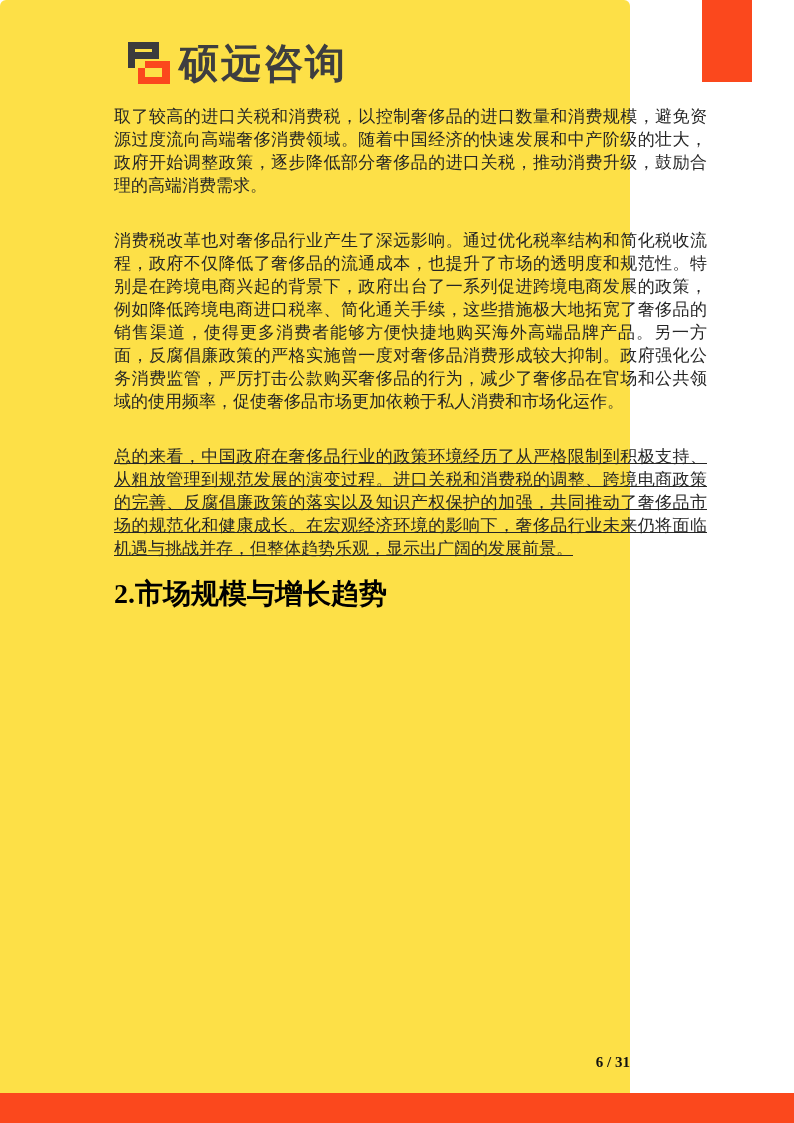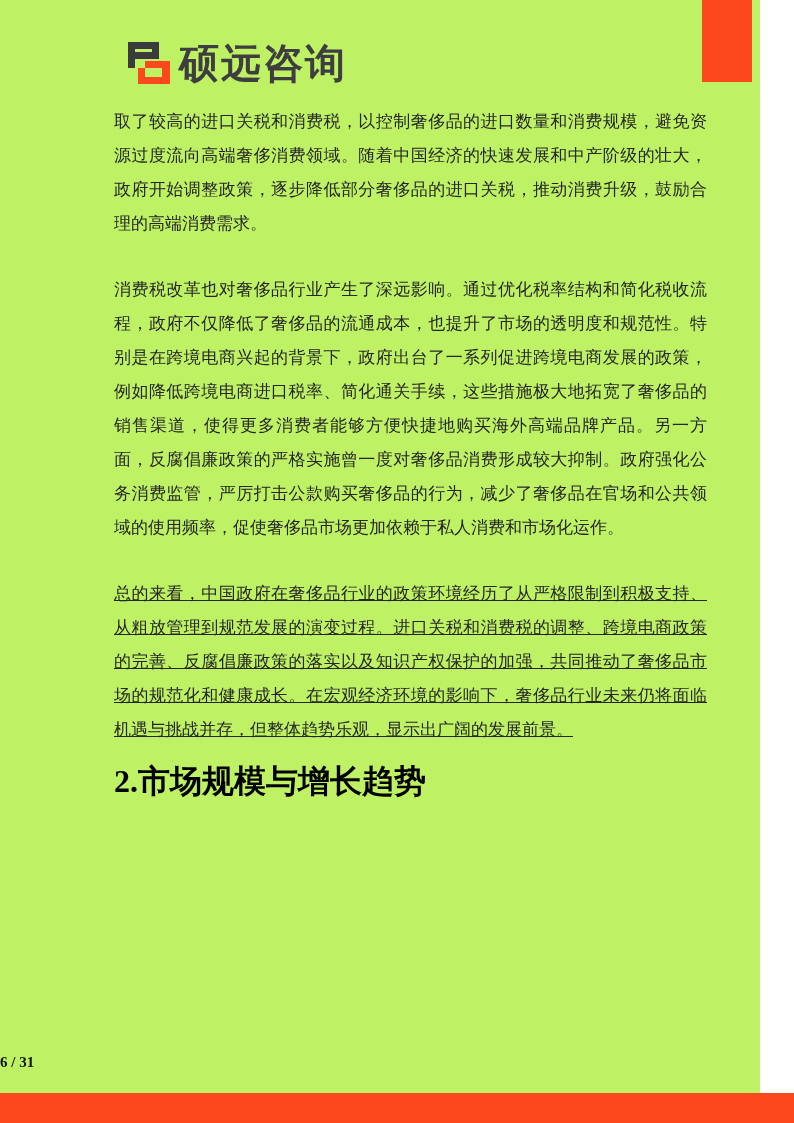--- a/index.html
+++ b/index.html
@@ -5,22 +5,23 @@
   html,body{margin:0;padding:0;}
   body{
     width:794px;height:1123px;
     background:#ffffff;
     font-family:"Liberation Sans","DejaVu Sans",sans-serif;
     position:relative;
     overflow:hidden;
   }
   .page{
     position:absolute;inset:0;
-    width:760px;height:1123px;
-    background:#bef264;
+    width:630px;height:1123px;
+    background:#fde047;
+    border-radius:6px;
   }
   
   .corner-block{
     position:absolute;
     left:702px;top:0;
     width:50px;height:82px;
     background:#fb481d;
   }
   
   .logo{
@@ -40,42 +41,42 @@
   }
   
   .content{
     position:absolute;
     left:114px;top:105px;
     width:593px;
   }
   .content p{
     margin:0 0 32px 0;
     font-size:17px;
-    line-height:34px;
+    line-height:23px;
     color:#262626;
     text-align:justify;
     text-justify:inter-ideograph;
     word-break:break-all;
   }
   .content p:last-of-type{margin-bottom:0;text-decoration:underline;}
   h2.section-heading{
     margin:16px 0 0 0;
     font-family:"Liberation Serif","DejaVu Serif",serif;
     font-weight:700;
-    font-size:32px;
+    font-size:28px;
     line-height:36px;
     color:#000000;
     letter-spacing:0px;
   }
   
   .page-number{
     position:absolute;
     left:0;right:0;
     top:1054px;
-    text-align:left;
+    text-align:right;
     font-family:"Liberation Serif","DejaVu Serif",serif;
     font-weight:700;
     font-size:15px;
     color:#111111;
   }
   .footer-bar{
     position:absolute;
     left:0;bottom:0;
     width:794px;height:30px;
     background:#fb481d;

